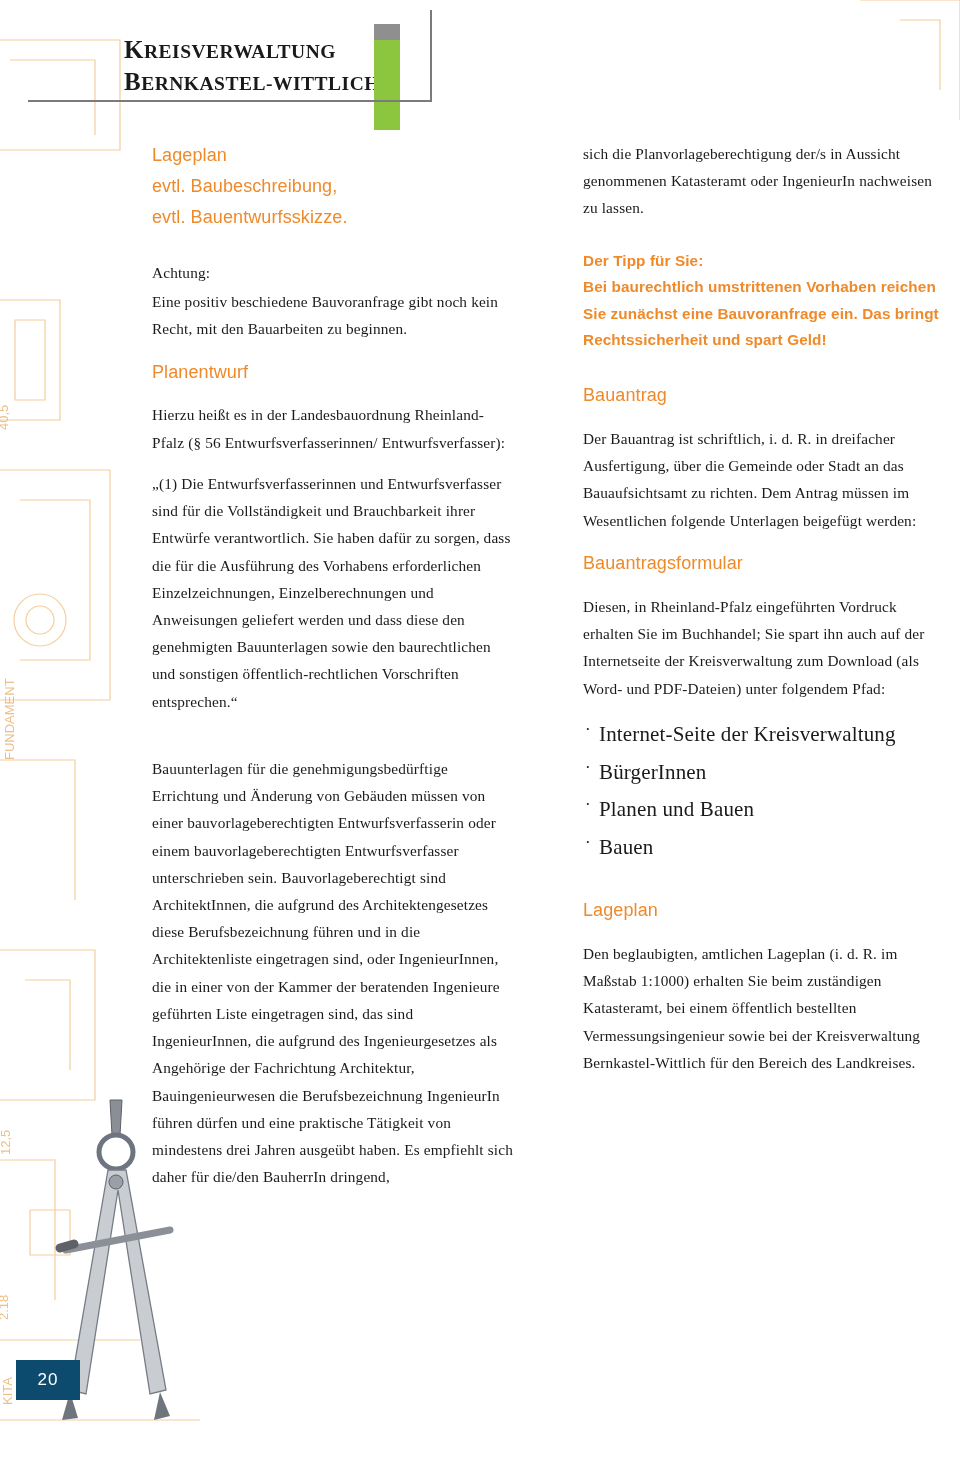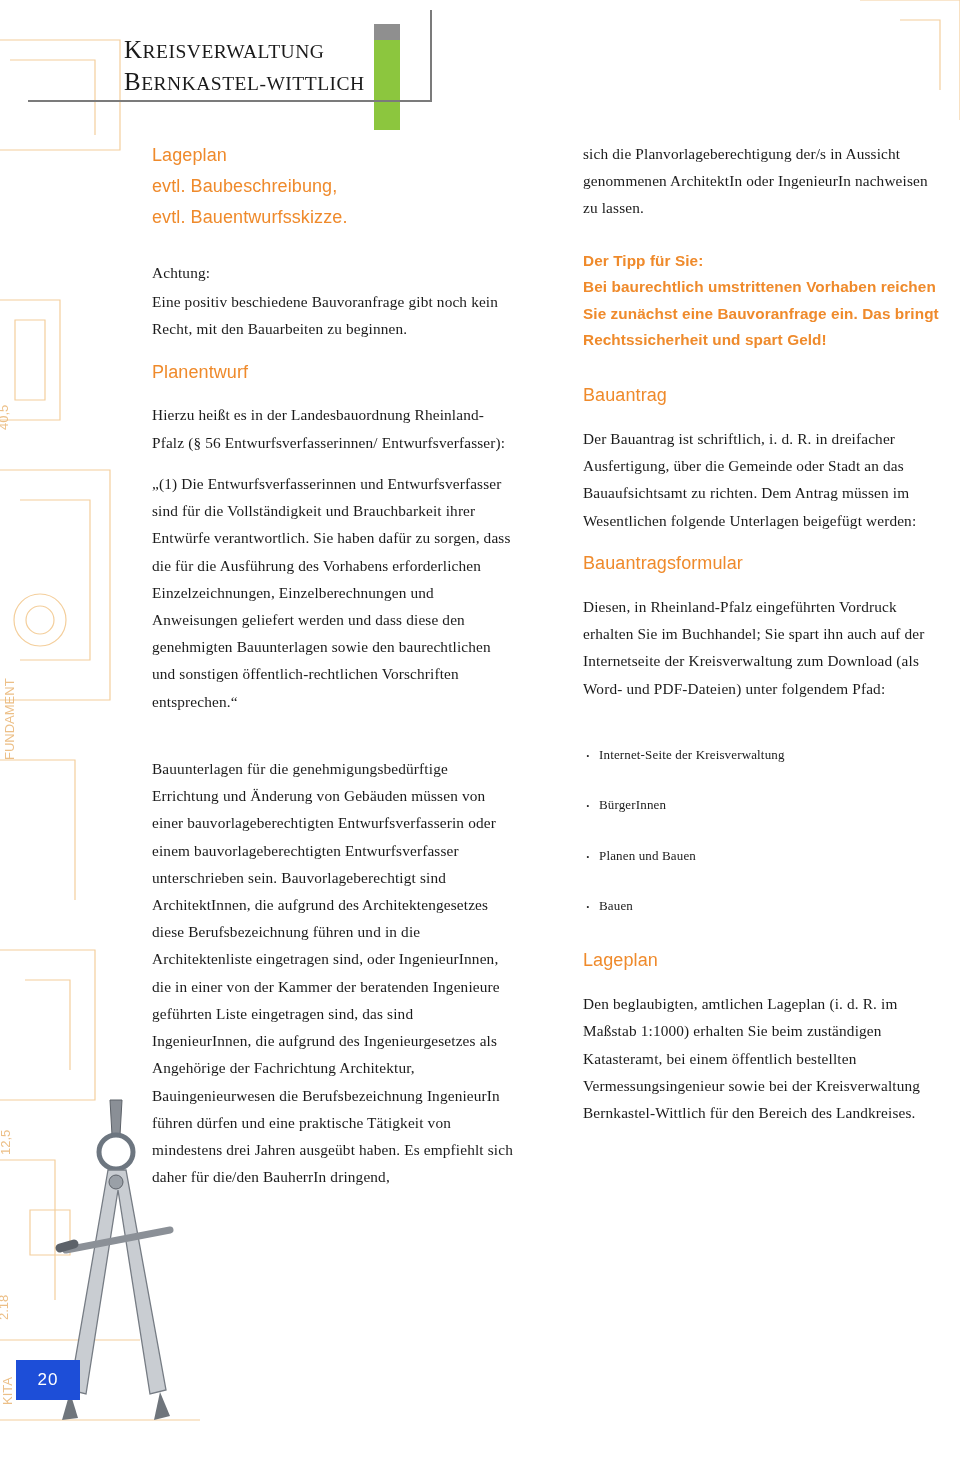--- a/index.html
+++ b/index.html
@@ -26,20 +26,21 @@
     pointer-events: none;
   }
 
   
   .header {
     position: absolute;
     left: 0;
     top: 0;
     width: 960px;
     height: 110px;
+    font-weight: bold;
   }
   .header-rule {
     position: absolute;
     left: 28px;
     top: 100px;
     width: 404px;
     height: 2px;
     background: #7b7b7b;
   }
   .header-vrule {
@@ -82,21 +83,21 @@
     background: #8f8f8f;
   }
 
   
   .page-num {
     position: absolute;
     left: 16px;
     top: 1360px;
     width: 64px;
     height: 40px;
-    background: #1d4ed8;
+    background: #0c4a6e;
     color: #ffffff;
     font-family: "Liberation Sans", sans-serif;
     font-size: 17px;
     display: flex;
     align-items: center;
     justify-content: center;
     letter-spacing: 1px;
   }
 
   
@@ -139,27 +140,26 @@
   .block-gap-sm { height: 14px; }
   .block-gap-md { height: 26px; }
   .block-gap-lg { height: 40px; }
 
   ul.dots {
     list-style: none;
     margin: 0;
     padding: 0;
   }
   ul.dots li {
-    font-size: 13px;
+    font-size: 21px;
     line-height: 1.80;
     color: #1a1a1a;
     padding-left: 16px;
     position: relative;
     letter-spacing: 0.15px;
-    margin-top: 27px;
   }
   ul.dots li::before {
     content: "\00B7";
     position: absolute;
     left: 2px;
     top: -1px;
     font-size: 17px;
     color: #1a1a1a;
   }
 </style>
@@ -246,21 +246,21 @@
     <div class="block-gap-sm"></div>
 
     <p>„(1) Die Entwurfsverfasserinnen und Entwurfsverfasser sind für die Vollständigkeit und Brauchbarkeit ihrer Entwürfe verantwortlich. Sie haben dafür zu sorgen, dass die für die Ausführung des Vorhabens erforderlichen Einzelzeichnungen, Einzelberechnungen und Anweisungen geliefert werden und dass diese den genehmigten Bauunterlagen sowie den baurechtlichen und sonstigen öffentlich-rechtlichen Vorschriften entsprechen.“</p>
 
     <div class="block-gap-lg"></div>
 
     <p>Bauunterlagen für die genehmigungsbedürftige Errichtung und Änderung von Gebäuden müssen von einer bauvorlageberechtigten Entwurfsverfasserin oder einem bauvorlageberechtigten Entwurfsverfasser unterschrieben sein. Bauvorlageberechtigt sind ArchitektInnen, die aufgrund des Architektengesetzes diese Berufsbezeichnung führen und in die Architektenliste eingetragen sind, oder IngenieurInnen, die in einer von der Kammer der beratenden Ingenieure geführten Liste eingetragen sind, das sind IngenieurInnen, die aufgrund des Ingenieurgesetzes als Angehörige der Fachrichtung Architektur, Bauingenieurwesen die Berufsbezeichnung IngenieurIn führen dürfen und eine praktische Tätigkeit von mindestens drei Jahren ausgeübt haben. Es empfiehlt sich daher für die/den BauherrIn dringend,</p>
   </div>
 
   <div class="col col-right">
-    <p>sich die Planvorlageberechtigung der/s in Aussicht genommenen ArchitektIn oder IngenieurIn nachweisen zu lassen.</p>
+    <p>sich die Planvorlageberechtigung der/s in Aussicht genommenen Katasteramt oder IngenieurIn nachweisen zu lassen.</p>
 
     <div class="block-gap-md"></div>
 
     <p class="tip" style="white-space: pre-line;">Der Tipp für Sie:
 Bei baurechtlich umstrittenen Vorhaben reichen Sie zunächst eine Bauvoranfrage ein. Das bringt Rechtssicherheit und spart Geld!</p>
 
     <div class="block-gap-md"></div>
 
     <p class="heading-orange">Bauantrag</p>
 

